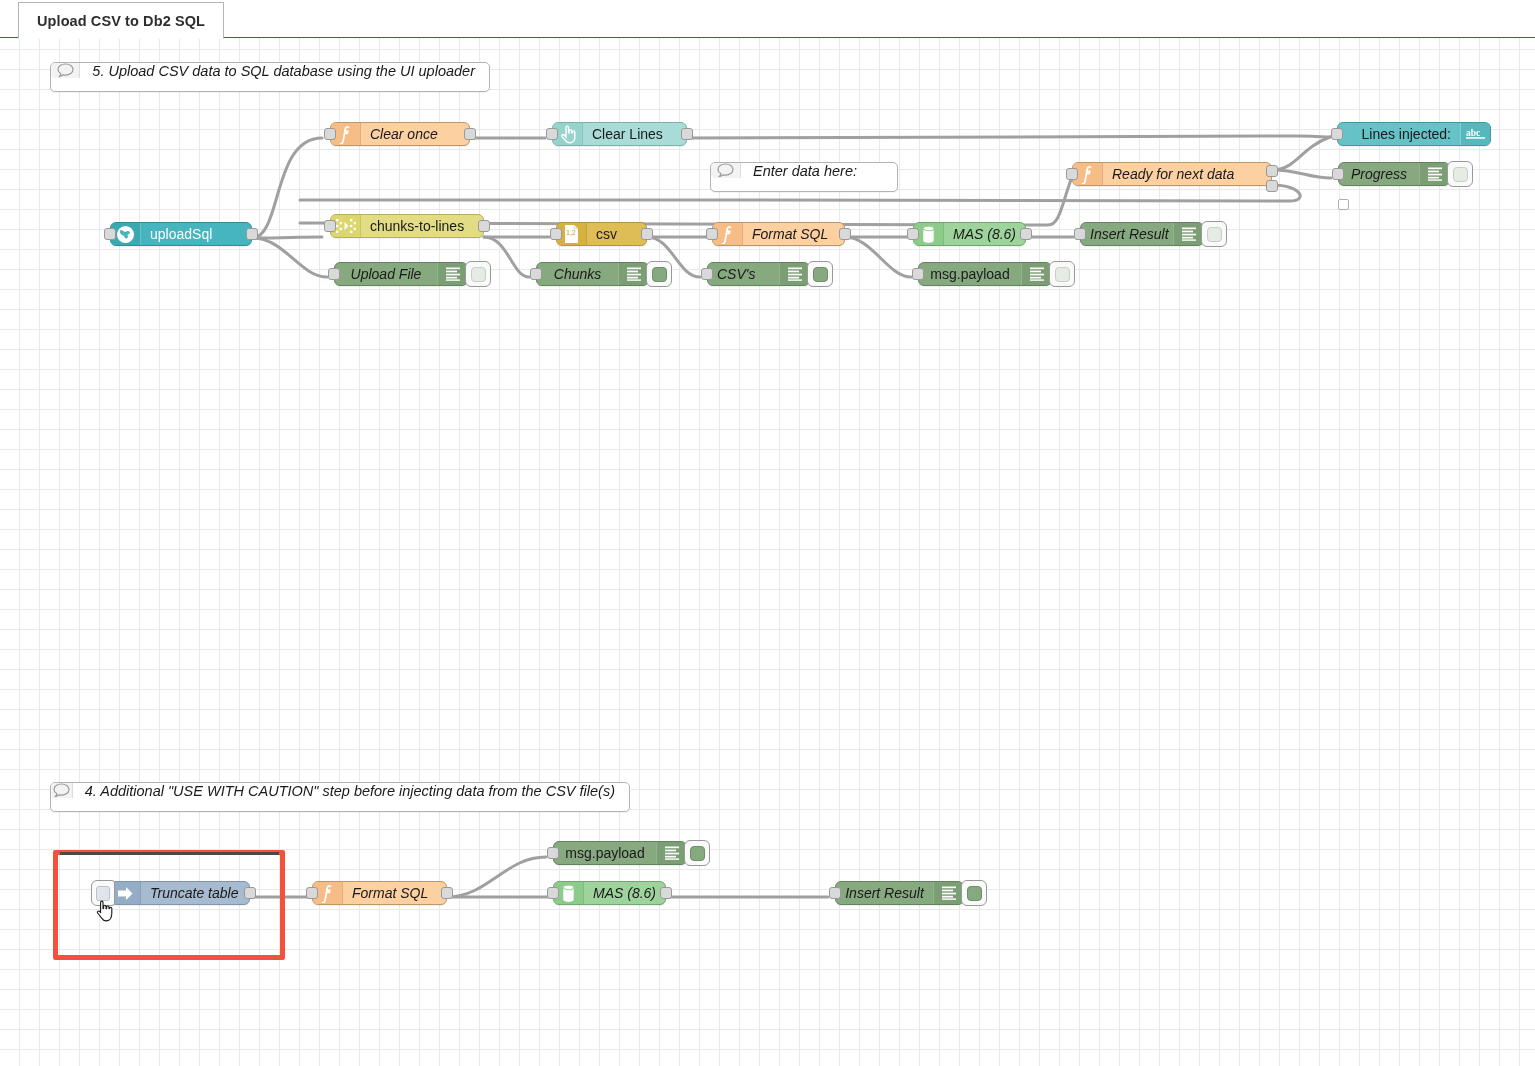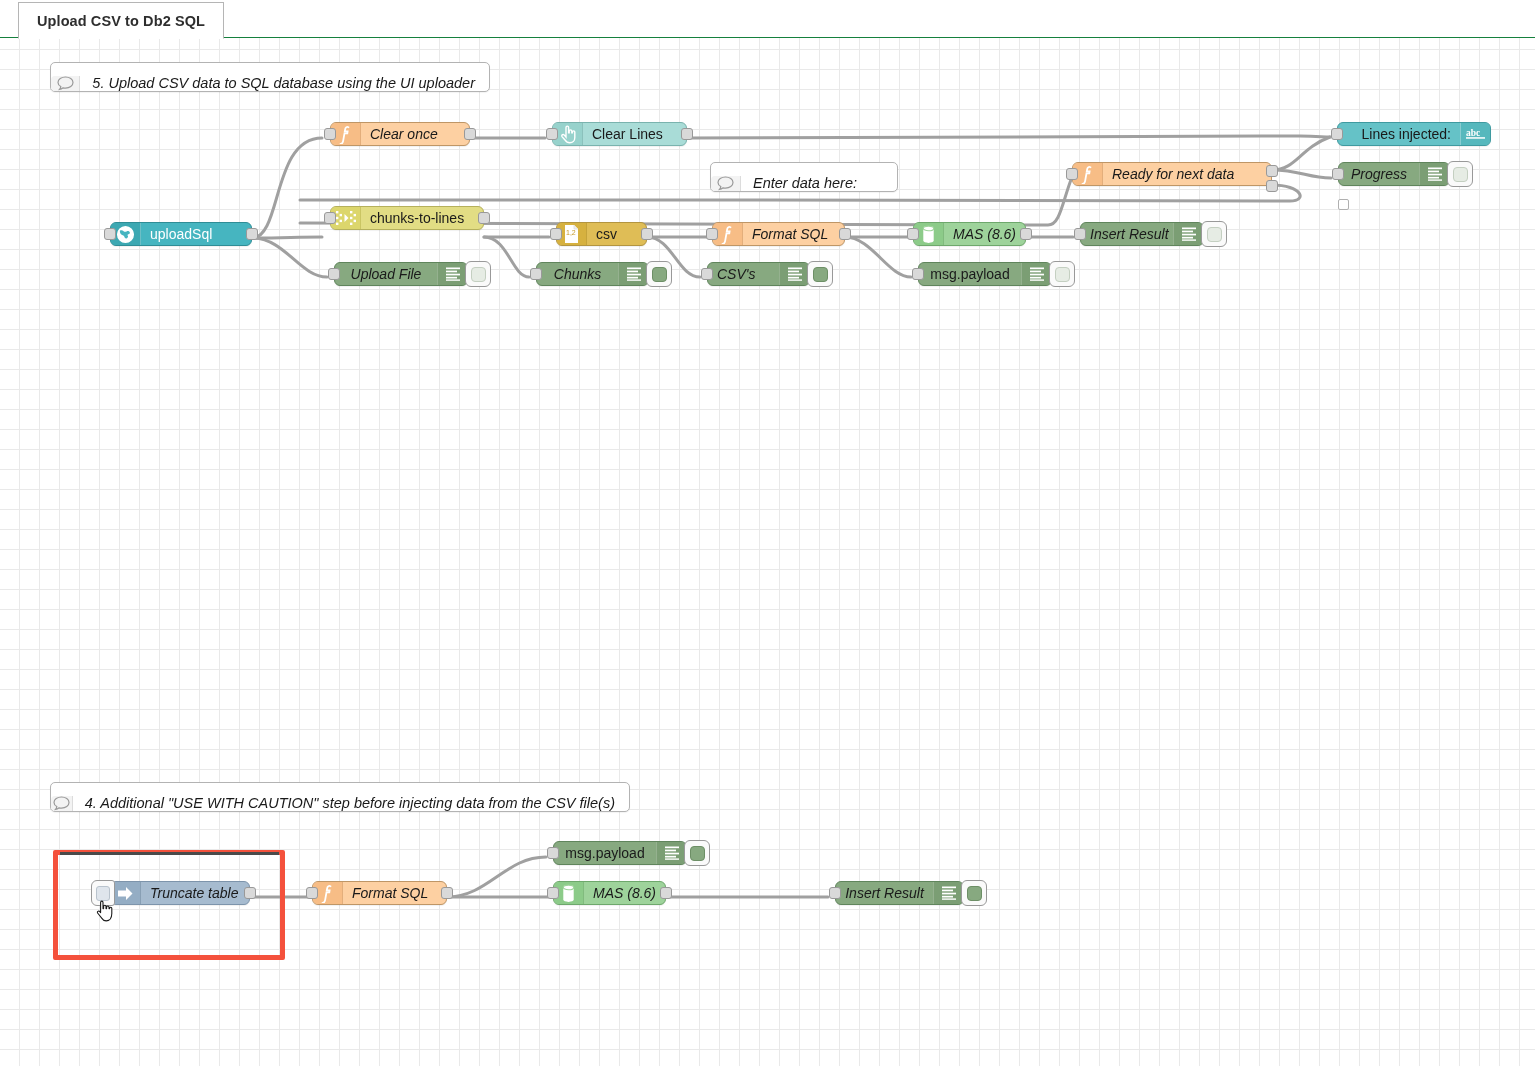--- a/index.html
+++ b/index.html
@@ -40,21 +40,21 @@
     background-size: 20px 20px;
     background-position: -1px -9px;
     overflow: hidden;
   }
   .wires { position: absolute; left: 0; top: 0; width: 1535px; height: 1028px; pointer-events: none; }
 
   
   .comment {
     position: absolute; height: 30px;
     background: #fff; border: 1px solid #b3b3b3; border-radius: 5px;
-    display: flex; align-items: flex-end;
+    display: flex; align-items: flex-start;
     box-shadow: 0 1px 1px rgba(0,0,0,.05);
   }
   .comment .cicon {
     width: 30px; background: #f3f3f3;
     border-right: 1px solid #dcdcdc;
     border-radius: 4px 0 0 4px;
     display: flex; align-items: center; justify-content: center;
   }
   .comment .ctext {
     display: flex; align-items: center;
@@ -299,21 +299,21 @@
         <svg width="18" height="19" viewBox="0 0 18 19">
           <path d="M7 2.5c0-.8.6-1.4 1.3-1.4s1.3.6 1.3 1.4v5.3h.6V6.2c0-.7.6-1.3 1.3-1.3s1.3.6 1.3 1.3v1.6h.6V7.1c0-.7.5-1.2 1.2-1.2s1.2.5 1.2 1.2v5.4c0 3-2 5.3-5 5.3-2.3 0-3.7-1-4.6-2.6L3 11.6c-.4-.7-.2-1.5.5-1.9.6-.3 1.3-.2 1.8.4l1.7 2V2.5z" fill="none" stroke="#fff" stroke-width="1.4"></path>
         </svg>
       </div>
       <div class="body">
           <span class="label">Clear Lines</span>
         </div>
       <span class="port out"></span>
     </div>
 
-    <div class="node n-split" style="left:330px; top:168px; width:154px;">
+    <div class="node n-split" style="left:330px; top:176px; width:154px;">
       <span class="port in"></span>
       <div class="icbox">
         <svg width="22" height="16" viewBox="0 0 22 16">
           <g fill="#fff">
             <rect x="1" y="1" width="2.4" height="2.4"></rect>
               <rect x="1" y="6.8" width="2.4" height="2.4"></rect>
               <rect x="1" y="12.6" width="2.4" height="2.4"></rect>
             <rect x="4.6" y="3.9" width="2.4" height="2.4"></rect>
               <rect x="4.6" y="9.7" width="2.4" height="2.4"></rect>
             <path d="M9.5 4 L13.5 8 L9.5 12 Z"></path>

